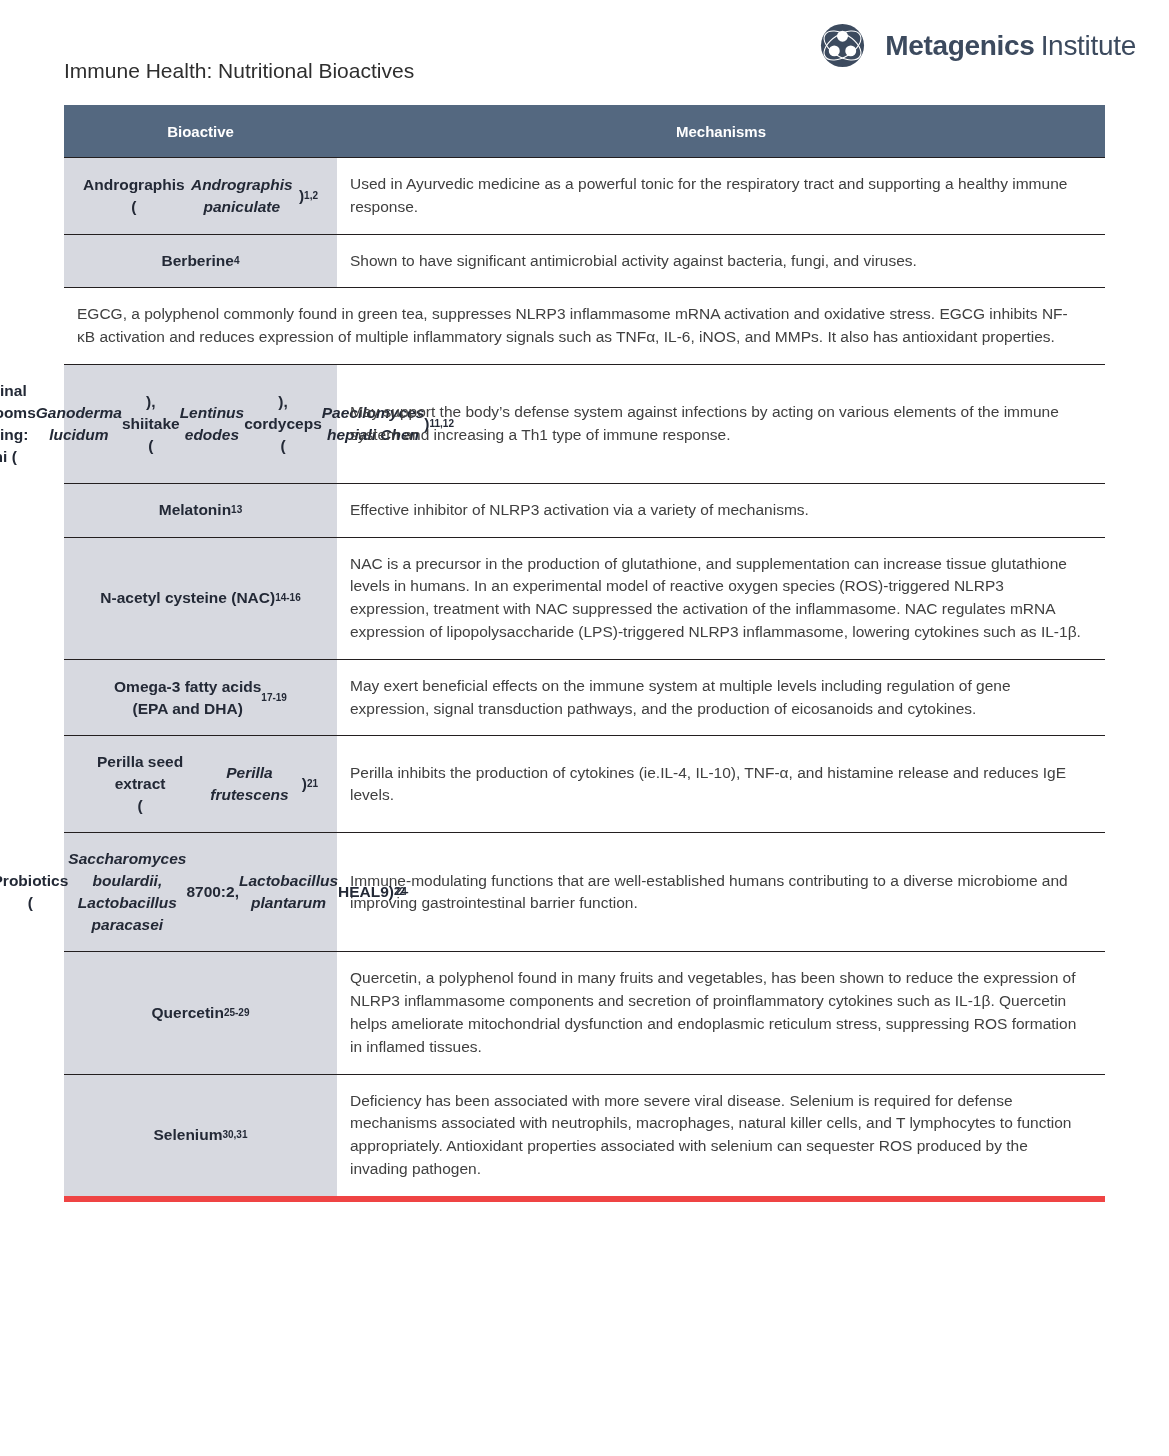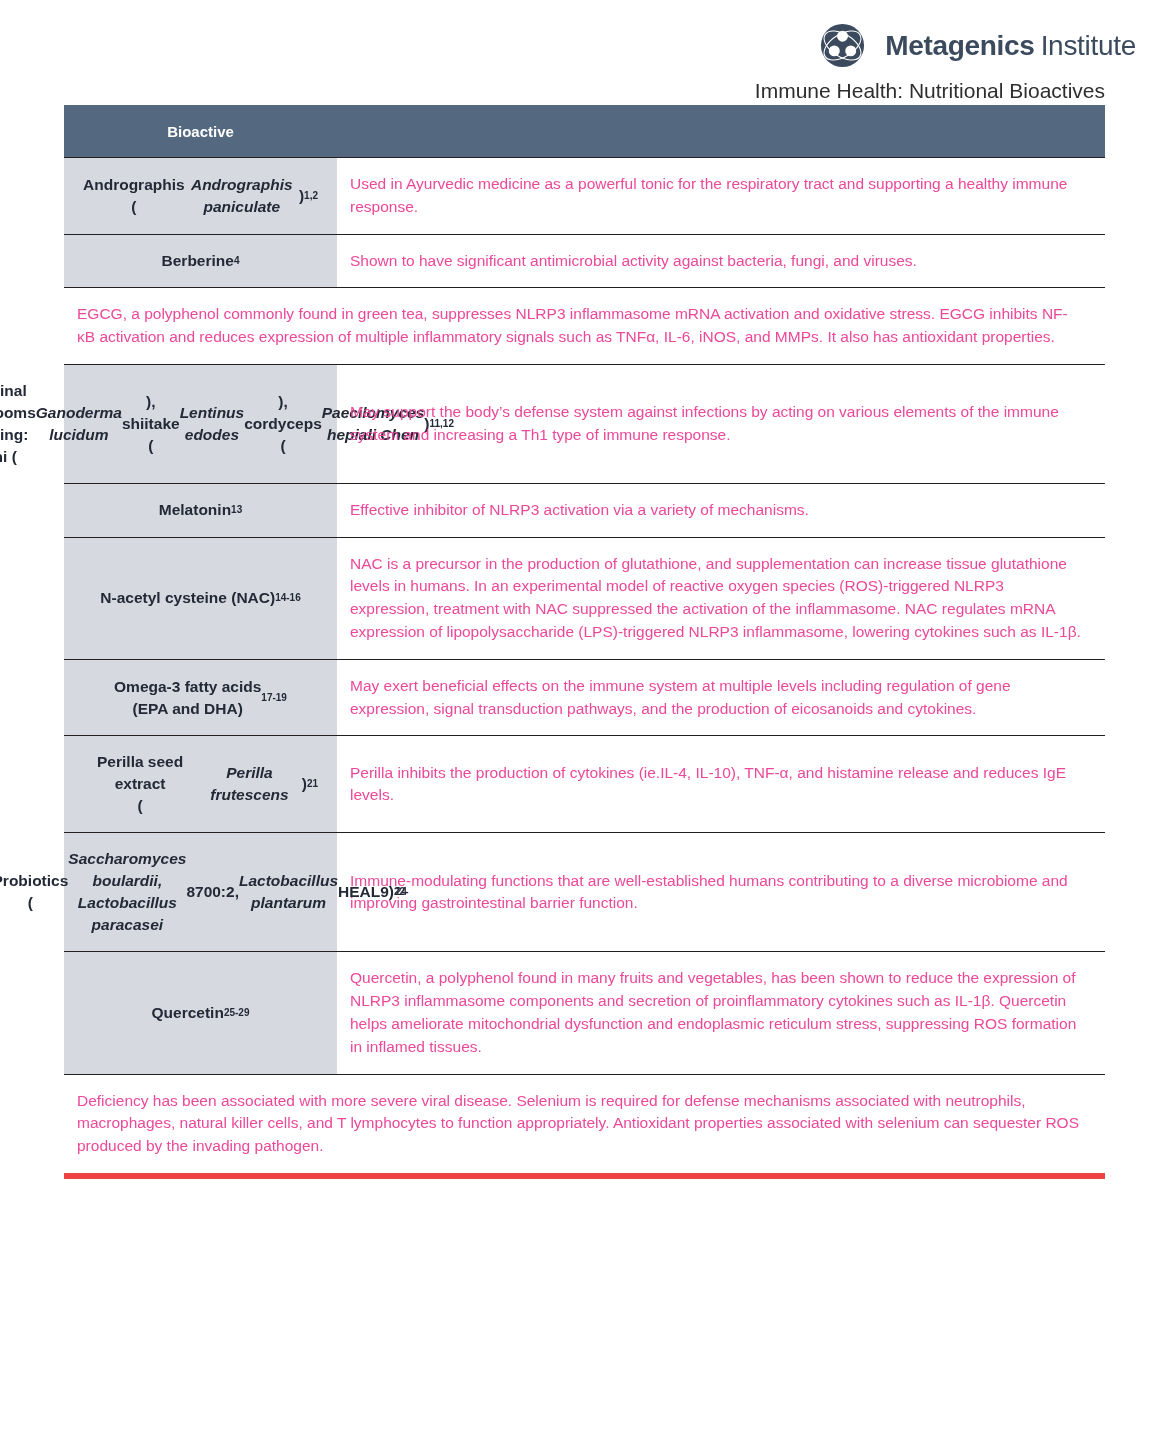--- a/index.html
+++ b/index.html
@@ -12,21 +12,21 @@
   .logo {
     position:absolute; top:22px; right:33px;
     display:flex; align-items:center; gap:19px;
   }
   .logo-icon { width:47px; height:47px; }
   .logo-text { font-size:28px; color:#3c4a5e; letter-spacing:-0.3px; white-space:nowrap; }
   .logo-text .bold { font-weight:bold; }
   .logo-text .light { font-weight:normal; margin-left:6px; }
   .doc-title {
     position:absolute; top:59px; left:64px; width:1041px;
-    text-align:right; font-size:21px; color:#2e2e2e; font-weight:normal;margin-top:20px;
+    text-align:left; font-size:21px; color:#2e2e2e; font-weight:normal;
   }
   .table {
     position:absolute; top:105px; left:64px; width:1041px;
     border-bottom:6px solid #ef4444;
   }
   .thead {
     display:flex; background:#546880; height:52px;
   }
   .th {
     color:#ffffff; font-weight:bold; font-size:15px;
@@ -39,21 +39,21 @@
   }
   .cell-bioactive {
     width:273px; flex:none; background:#d7d9e0;
     display:flex; align-items:center; justify-content:center;
     text-align:center; padding:15px 19px;
     color:#232936; font-weight:bold; font-size:15.5px; line-height:1.42;
   }
   .cell-mechanism {
     flex:1; display:flex; align-items:center;
     padding:15px 22px 15px 13px;
-    color:#ec4899; font-size:15.5px; line-height:1.47;
+    color:#404040; font-size:15.5px; line-height:1.47;
   }
   .cell-bioactive sup, .cell-mechanism sup {
     font-size:10px; line-height:0; vertical-align:super;
   }
   .cell-bioactive i { font-style:italic; }
 </style>
 </head>
 <body>
 
 <div class="page">
@@ -70,20 +70,21 @@
     <div class="logo-text">
       <span class="bold">Metagenics</span><span class="light">Institute</span>
     </div>
   </div>
 
   <h1 class="doc-title">Immune Health: Nutritional Bioactives</h1>
 
   <div class="table">
     <div class="thead">
       <div class="th th-bioactive">Bioactive</div>
+      <div class="th th-mechanisms">Mechanisms</div>
     </div>
     <div id="table-body">
   <div class="trow">
     <div class="cell-bioactive">Andrographis<br>(<i>Andrographis paniculate</i>)<sup>1,2</sup></div>
     <div class="cell-mechanism">Used in Ayurvedic medicine as a powerful tonic for the respiratory tract and supporting a healthy immune response.</div>
   </div>
 
   <div class="trow">
     <div class="cell-bioactive">Berberine<sup>4</sup></div>
     <div class="cell-mechanism">Shown to have significant antimicrobial activity against bacteria, fungi, and viruses.</div>
@@ -122,18 +123,19 @@
     <div class="cell-bioactive">Probiotics (<i>Saccharomyces boulardii, Lactobacillus paracasei</i> 8700:2, <i>Lactobacillus plantarum</i> HEAL9)<sup>22-24</sup></div>
     <div class="cell-mechanism">Immune-modulating functions that are well-established humans contributing to a diverse microbiome and improving gastrointestinal barrier function.</div>
   </div>
 
   <div class="trow">
     <div class="cell-bioactive">Quercetin<sup>25-29</sup></div>
     <div class="cell-mechanism">Quercetin, a polyphenol found in many fruits and vegetables, has been shown to reduce the expression of NLRP3 inflammasome components and secretion of proinflammatory cytokines such as IL-1β. Quercetin helps ameliorate mitochondrial dysfunction and endoplasmic reticulum stress, suppressing ROS formation in inflamed tissues.</div>
   </div>
 
   <div class="trow">
+    <div class="cell-bioactive">Selenium<sup>30,31</sup></div>
     <div class="cell-mechanism">Deficiency has been associated with more severe viral disease. Selenium is required for defense mechanisms associated with neutrophils, macrophages, natural killer cells, and T lymphocytes to function appropriately. Antioxidant properties associated with selenium can sequester ROS produced by the invading pathogen.</div>
   </div>
 </div>
   </div>
 
 </div>
 
 </body></html>

